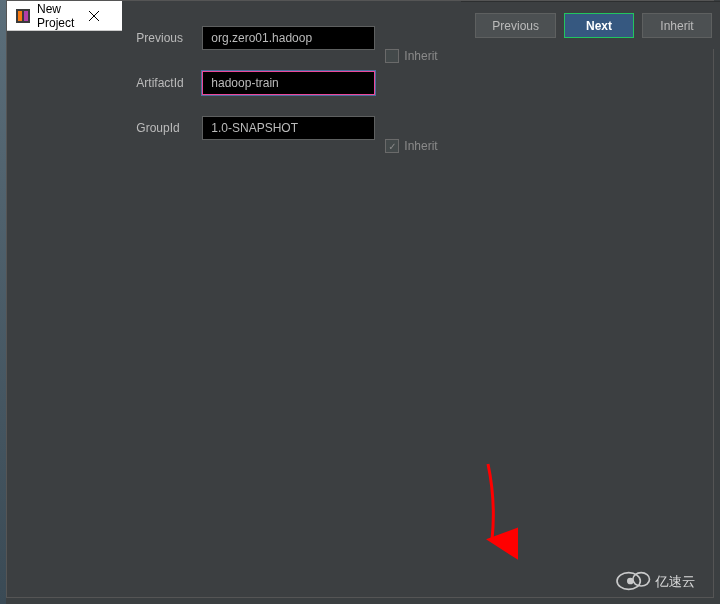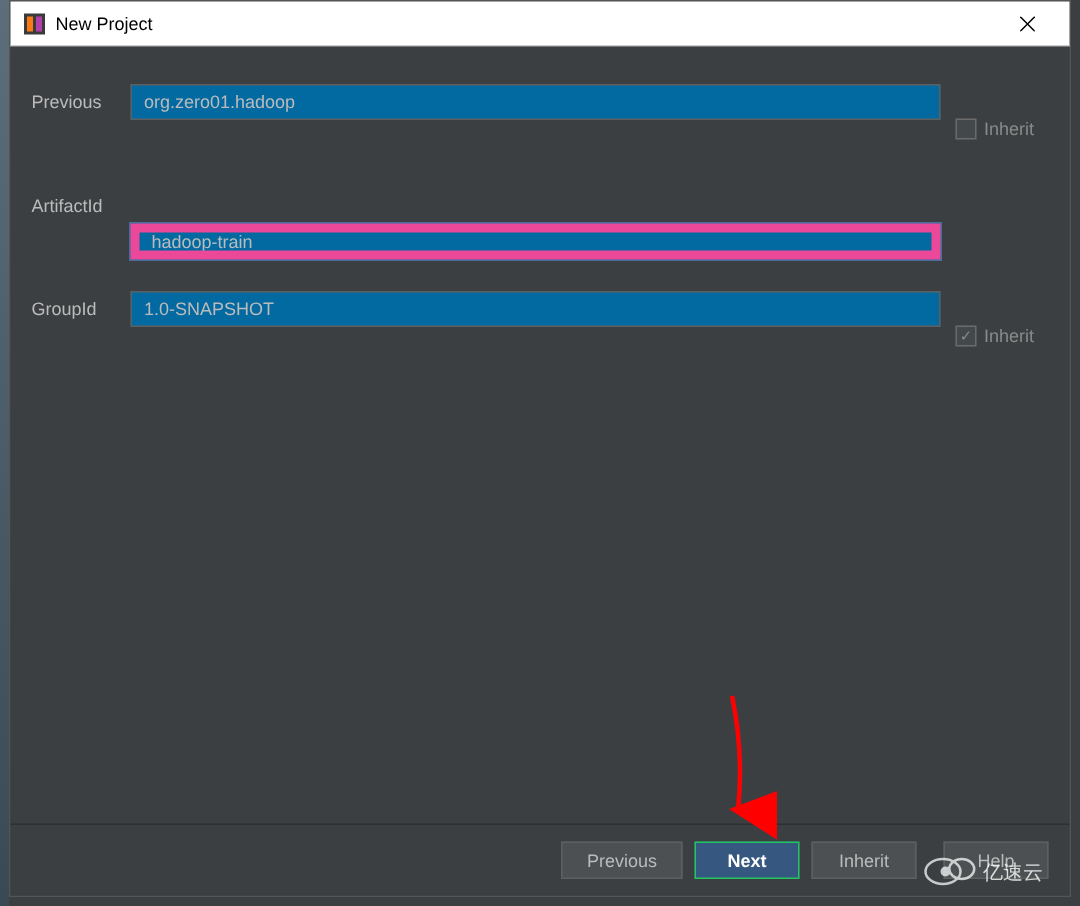--- a/index.html
+++ b/index.html
@@ -15,21 +15,21 @@
     }
     .window {
       position: absolute;
       left: 6px;
       top: 0;
       width: 708px;
       height: 598px;
       background: #3c3f41;
       border: 1px solid #555;
       display: flex;
-      flex-direction: column;
+      flex-direction: row;
     }
     .titlebar {
       height: 30px;
       background: #ffffff;
       display: flex;
       align-items: center;
       padding: 0 8px;
       border-bottom: 1px solid #ccc;
     }
     .titlebar .app-icon {
@@ -66,31 +66,30 @@
       gap: 10px;
     }
     .form-label {
       width: 56px;
       color: #bbbbbb;
       font-size: 12px;
     }
     .form-input {
       flex: 1;
       height: 24px;
-      background: #0369a1;
+      background: #000000;
       border: 1px solid #5e6060;
       color: #bbbbbb;
       padding: 0 8px;
       font-size: 12px;
       outline: none;
     }
     .form-input.focused {
-      border: 6px solid #ec4899;
+      border: 1px solid #ec4899;
       box-shadow: 0 0 0 1px #4a6e9e;
-      margin-top: 48px;
     }
     .inherit-group {
       display: flex;
       gap: 5px;
       width: 62px;
       margin-top: 36px;
     }
     .checkbox {
       width: 14px;
       height: 14px;

